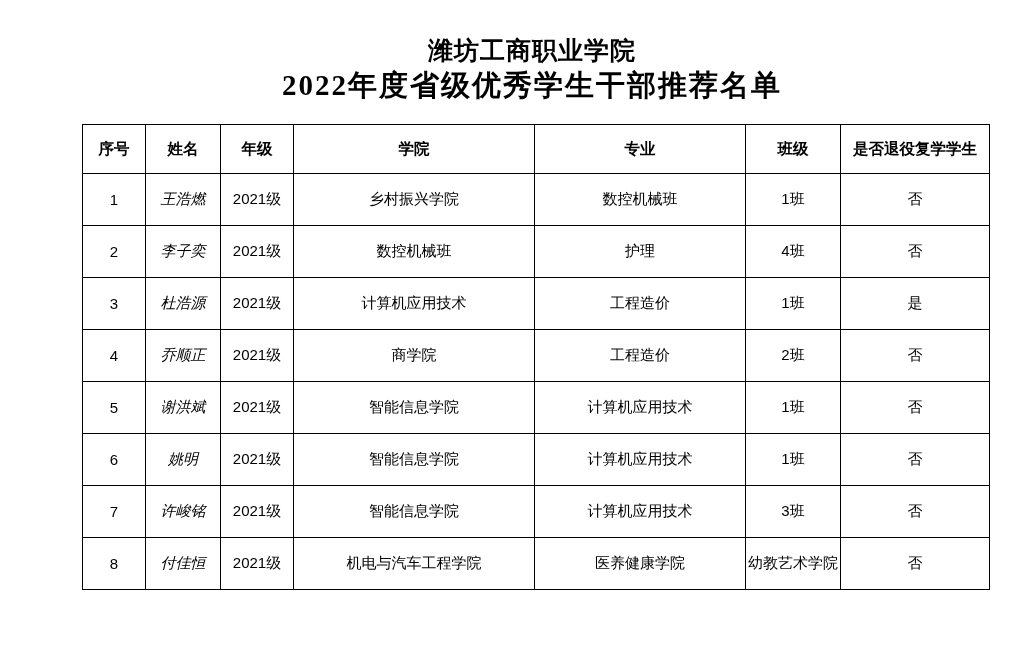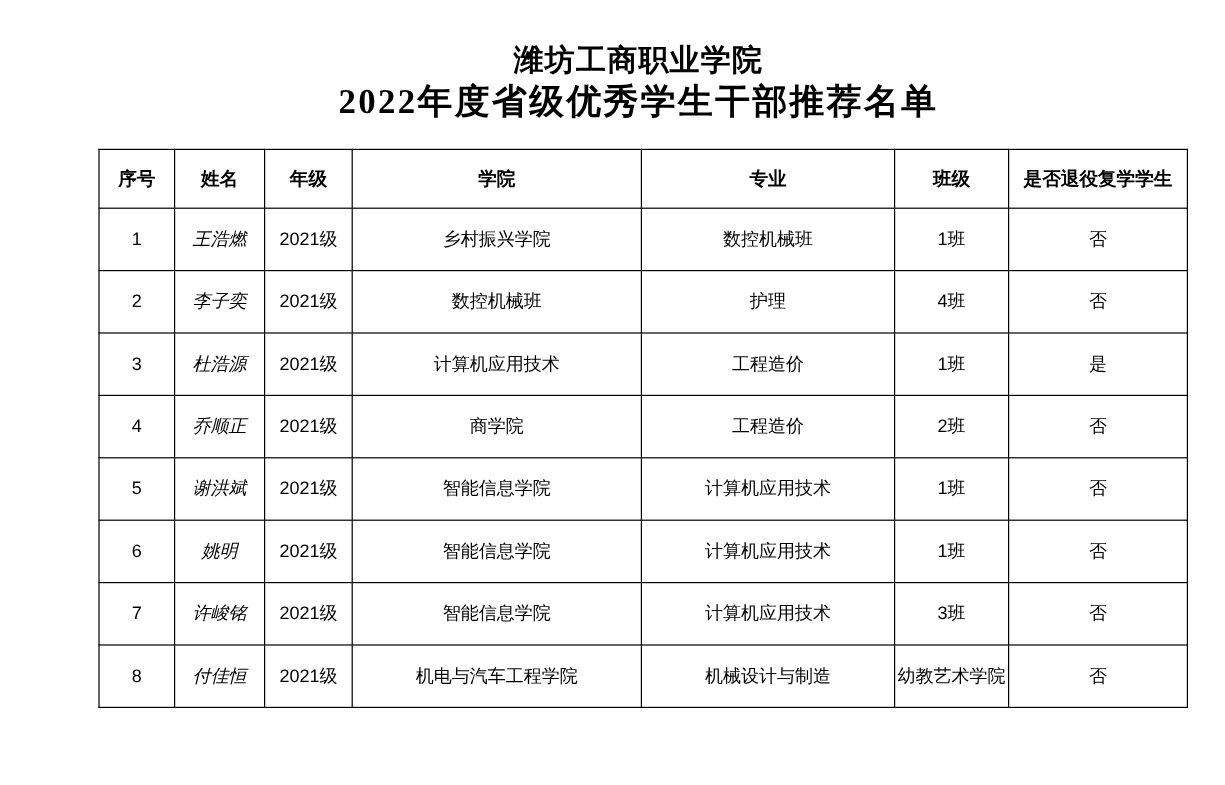--- a/index.html
+++ b/index.html
@@ -156,21 +156,21 @@
           <td class="c-college">智能信息学院</td>
           <td class="c-major">计算机应用技术</td>
           <td class="c-class">3班</td>
           <td class="c-veteran">否</td>
         </tr>
         <tr>
           <td class="c-index">8</td>
           <td class="c-name">付佳恒</td>
           <td class="c-grade">2021级</td>
           <td class="c-college">机电与汽车工程学院</td>
-          <td class="c-major">机械设计与制造</td>
+          <td class="c-major">医养健康学院</td>
           <td class="c-class">幼教艺术学院</td>
           <td class="c-veteran">否</td>
         </tr>
       </tbody>
     </table>
   </div>
 
 </div>
 
 </body></html>

